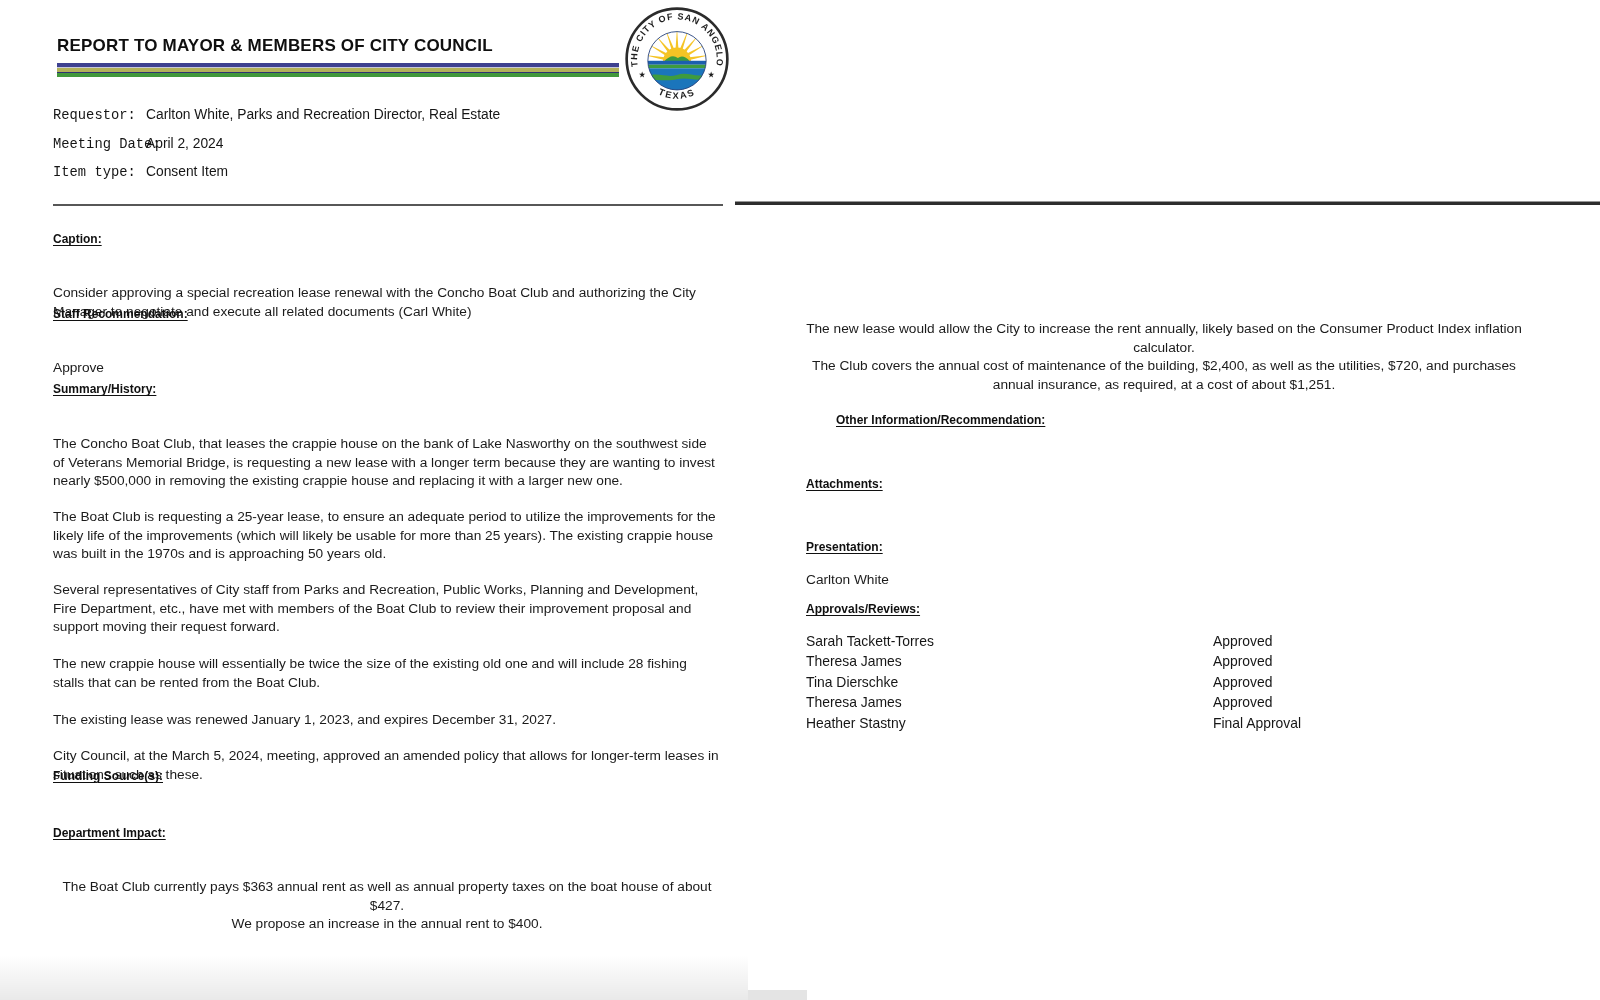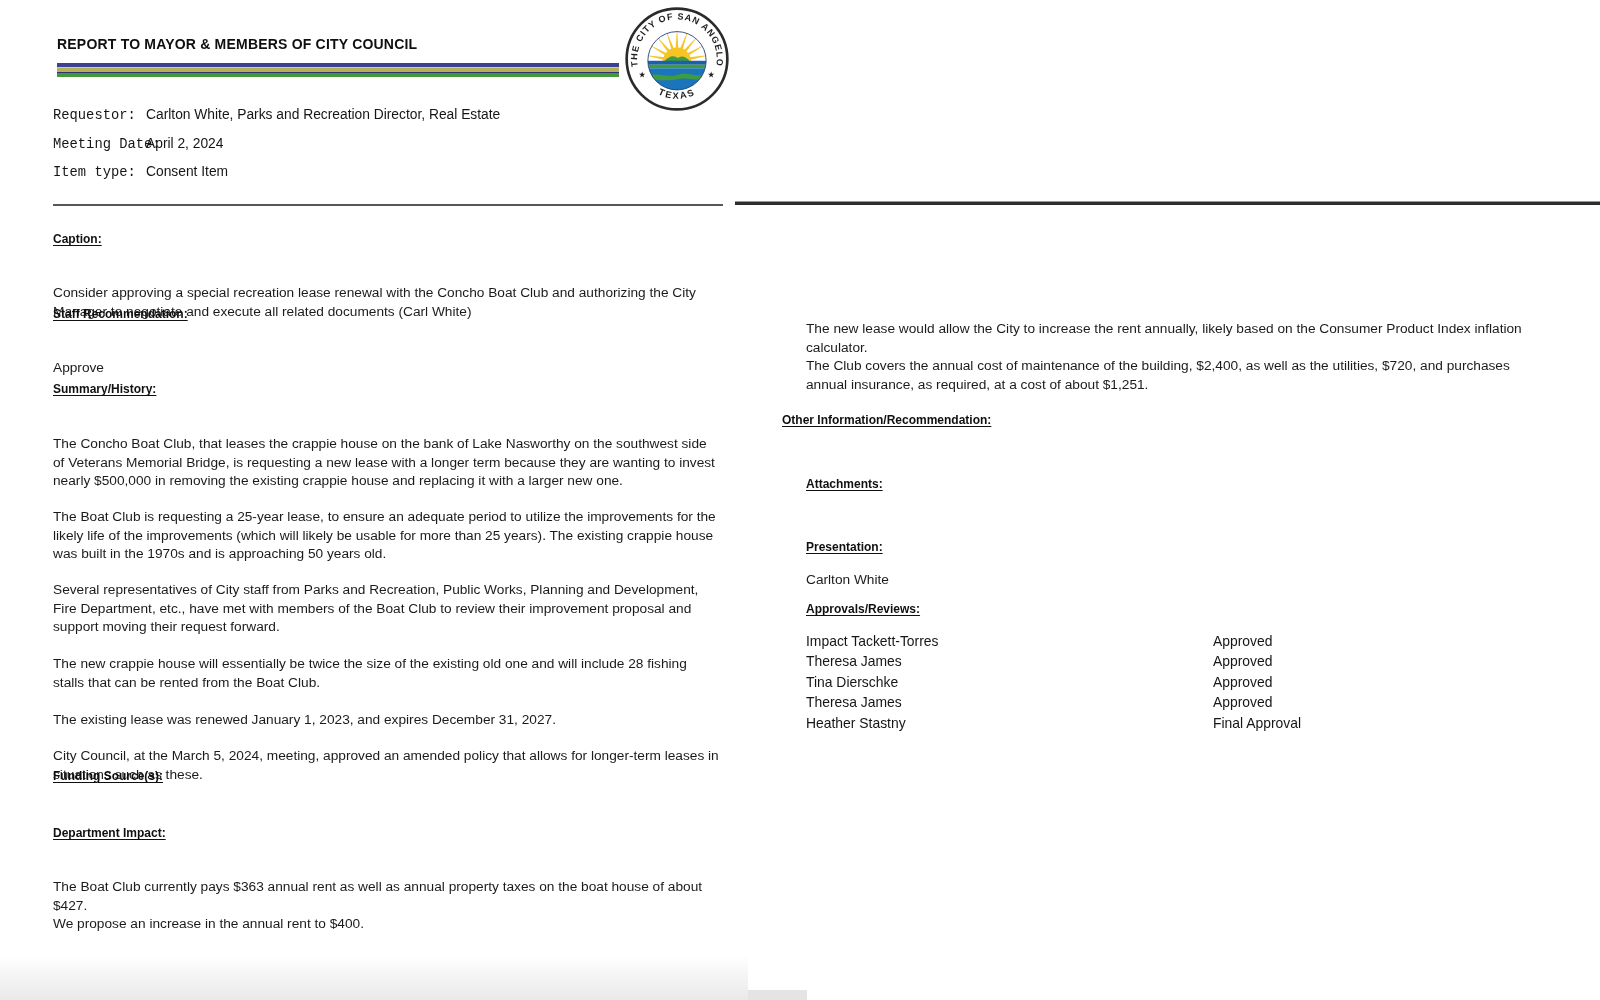--- a/index.html
+++ b/index.html
@@ -2,21 +2,21 @@
 <html><head>
 <meta charset="utf-8">
 <style>
   html,body{margin:0;padding:0;}
   body{
     width:1600px;height:1000px;position:relative;background:#ffffff;overflow:hidden;
     font-family:"Liberation Sans", sans-serif;color:#1b1b1b;
   }
   .abs{position:absolute;}
   .doc-title{
-    left:57px;top:36px;font-size:14px;font-weight:bold;letter-spacing:.2px;color:#0f0f0f;
+    left:57px;top:36px;font-size:17px;font-weight:bold;letter-spacing:.2px;color:#0f0f0f;
     white-space:nowrap;
   }
   .title-stripes{
     left:57px;top:63px;width:562px;height:14px;
     background:linear-gradient(to bottom,
       #3e4190 0,#3e4190 4px,
       #c6c7dc 4px,#c6c7dc 5px,
       #b2b159 5px,#b2b159 9px,
       #2e3272 9px,#2e3272 10.5px,
       #42983b 10.5px,#42983b 14px);
@@ -25,21 +25,21 @@
   .meta-row{left:53px;font-size:13.8px;color:#161616;white-space:nowrap;}
   .meta-label{display:inline-block;width:93px;font-family:Liberation Mono, monospace;}
   .rule-left{left:53px;top:204px;width:670px;height:2px;background:#575757;}
   .rule-right{left:735px;top:201px;width:865px;height:4px;
     background:linear-gradient(to bottom,#979797 0,#979797 1px,#2d2d2d 1px,#2d2d2d 4px);}
   .heading{
     font-size:12px;font-weight:bold;color:#101010;white-space:nowrap;
     text-decoration:underline;text-decoration-thickness:1.4px;text-underline-offset:2px;
   }
   .para{font-size:13.7px;line-height:18.5px;color:#1b1b1b;}
-  .pre{white-space:pre-line;}
+  .pre{white-space:pre-line;text-align:center;}
   .lcol{left:53px;width:668px;margin-top:24px;}
   .rcol{left:806px;width:716px;}
   .appr-row{height:20.4px;font-size:13.9px;color:#161616;white-space:nowrap;}
   .appr-name{display:inline-block;width:407px;}
   .bottom-shadow{
     left:0;top:955px;width:748px;height:45px;
     background:linear-gradient(to bottom,rgba(0,0,0,0) 0%,rgba(0,0,0,0.085) 100%);
   }
   .bottom-strip{left:748px;top:990px;width:59px;height:10px;background:#e4e4e4;}
   .seal-text{font-family:"Liberation Sans",sans-serif;font-weight:bold;fill:#1d1d1d;}
@@ -121,30 +121,30 @@
 
 <div class="abs heading" style="left:53px;top:769px">Funding Source(s):</div>
 
 <div class="abs heading" style="left:53px;top:826px">Department Impact:</div>
 <div class="abs para lcol pre" style="top:854px">The Boat Club currently pays $363 annual rent as well as annual property taxes on the boat house of about $427.
 We propose an increase in the annual rent to $400.</div>
 
 <div class="abs para rcol pre" style="top:320px">The new lease would allow the City to increase the rent annually, likely based on the Consumer Product Index inflation calculator.
 The Club covers the annual cost of maintenance of the building, $2,400, as well as the utilities, $720, and purchases annual insurance, as required, at a cost of about $1,251.</div>
 
-<div class="abs heading" style="left:782px;top:413px">Other Information/Recommendation:</div>
+<div class="abs heading" style="left:836px;top:413px">Other Information/Recommendation:</div>
 <div class="abs heading" style="left:806px;top:477px">Attachments:</div>
 <div class="abs heading" style="left:806px;top:540px">Presentation:</div>
 <div class="abs para rcol" style="top:571px">Carlton White</div>
 
 <div class="abs heading" style="left:806px;top:602px">Approvals/Reviews:</div>
 
 <div class="abs" style="left:806px;top:633px">
   <div class="appr-row">
-    <span class="appr-name">Impact Tackett-Torres</span><span>Approved</span>
+    <span class="appr-name">Sarah Tackett-Torres</span><span>Approved</span>
   </div>
   <div class="appr-row">
     <span class="appr-name">Theresa James</span><span>Approved</span>
   </div>
   <div class="appr-row">
     <span class="appr-name">Tina Dierschke</span><span>Approved</span>
   </div>
   <div class="appr-row">
     <span class="appr-name">Theresa James</span><span>Approved</span>
   </div>

